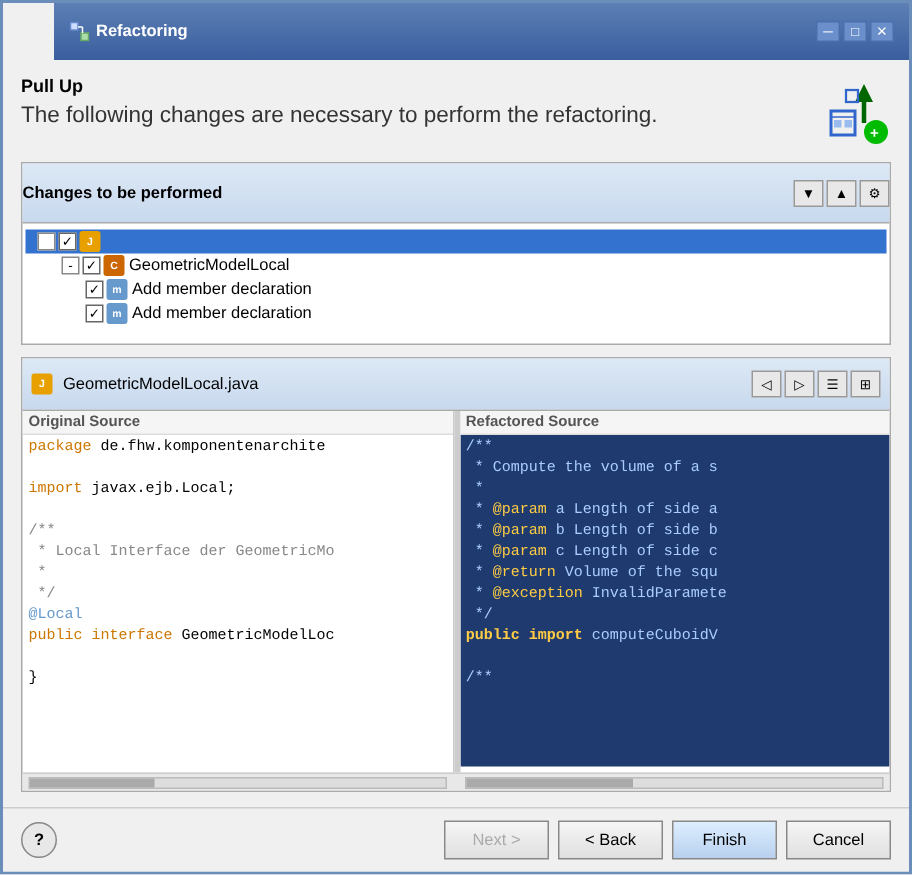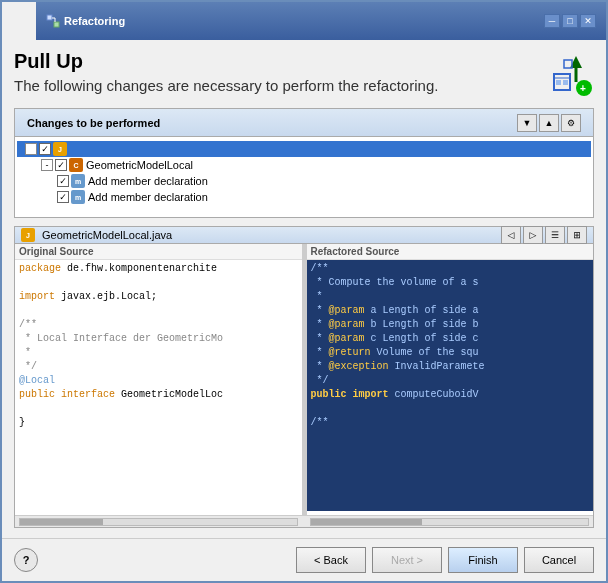--- a/index.html
+++ b/index.html
@@ -79,21 +79,21 @@
     }
 
     .header-section {
       display: flex;
       align-items: flex-start;
       justify-content: space-between;
       margin-bottom: 10px;
     }
 
     .header-left h2 {
-      font-size: 20px;
+      font-size: 12px;
       font-weight: bold;
       color: #000;
       margin-bottom: 4px;
     }
 
     .header-desc {
       font-size: 15px;
       color: #333;
     }
 
@@ -107,26 +107,26 @@
 
     .changes-panel {
       border: 1px solid #aaa;
       background: white;
       flex-shrink: 0;
       margin-bottom: 8px;
     }
 
     .changes-header {
       background: linear-gradient(to bottom, #dce8f5, #c8d9ee);
-      padding: 3px 12px;
+      padding: 3px 0;
       display: flex;
       align-items: center;
       justify-content: space-between;
       border-bottom: 1px solid #aaa;
-      height: 28px;
+      height: 40px;
     }
 
     .changes-title {
       font-size: 11px;
       font-weight: bold;
       color: #000;
     }
 
     .changes-toolbar {
       display: flex;
@@ -250,21 +250,21 @@
       min-height: 0;
     }
 
     .editor-header {
       background: linear-gradient(to bottom, #dce8f5, #c8d9ee);
       padding: 3px 6px;
       display: flex;
       align-items: center;
       justify-content: space-between;
       border-bottom: 1px solid #aaa;
-      height: 17px;
+      height: 35px;
       flex-shrink: 0;
     }
 
     .editor-title {
       font-size: 11px;
       display: flex;
       align-items: center;
       gap: 4px;
     }
 
@@ -542,25 +542,25 @@
       </div>
     </div>
 
   </div>
 
   <div class="bottom-toolbar">
     <div class="btn-help">
       <span>?</span>
     </div>
     <div class="btn-group">
+      <button class="btn" style="color:#aaa;">
+        <span>Next &gt;</span>
+      </button>
       <button class="btn">
         <span>&lt; Back</span>
-      </button>
-      <button class="btn" style="color:#aaa;">
-        <span>Next &gt;</span>
       </button>
       <button class="btn btn-finish">
         <span>Finish</span>
       </button>
       <button class="btn">
         <span>Cancel</span>
       </button>
     </div>
   </div>
 </div>

